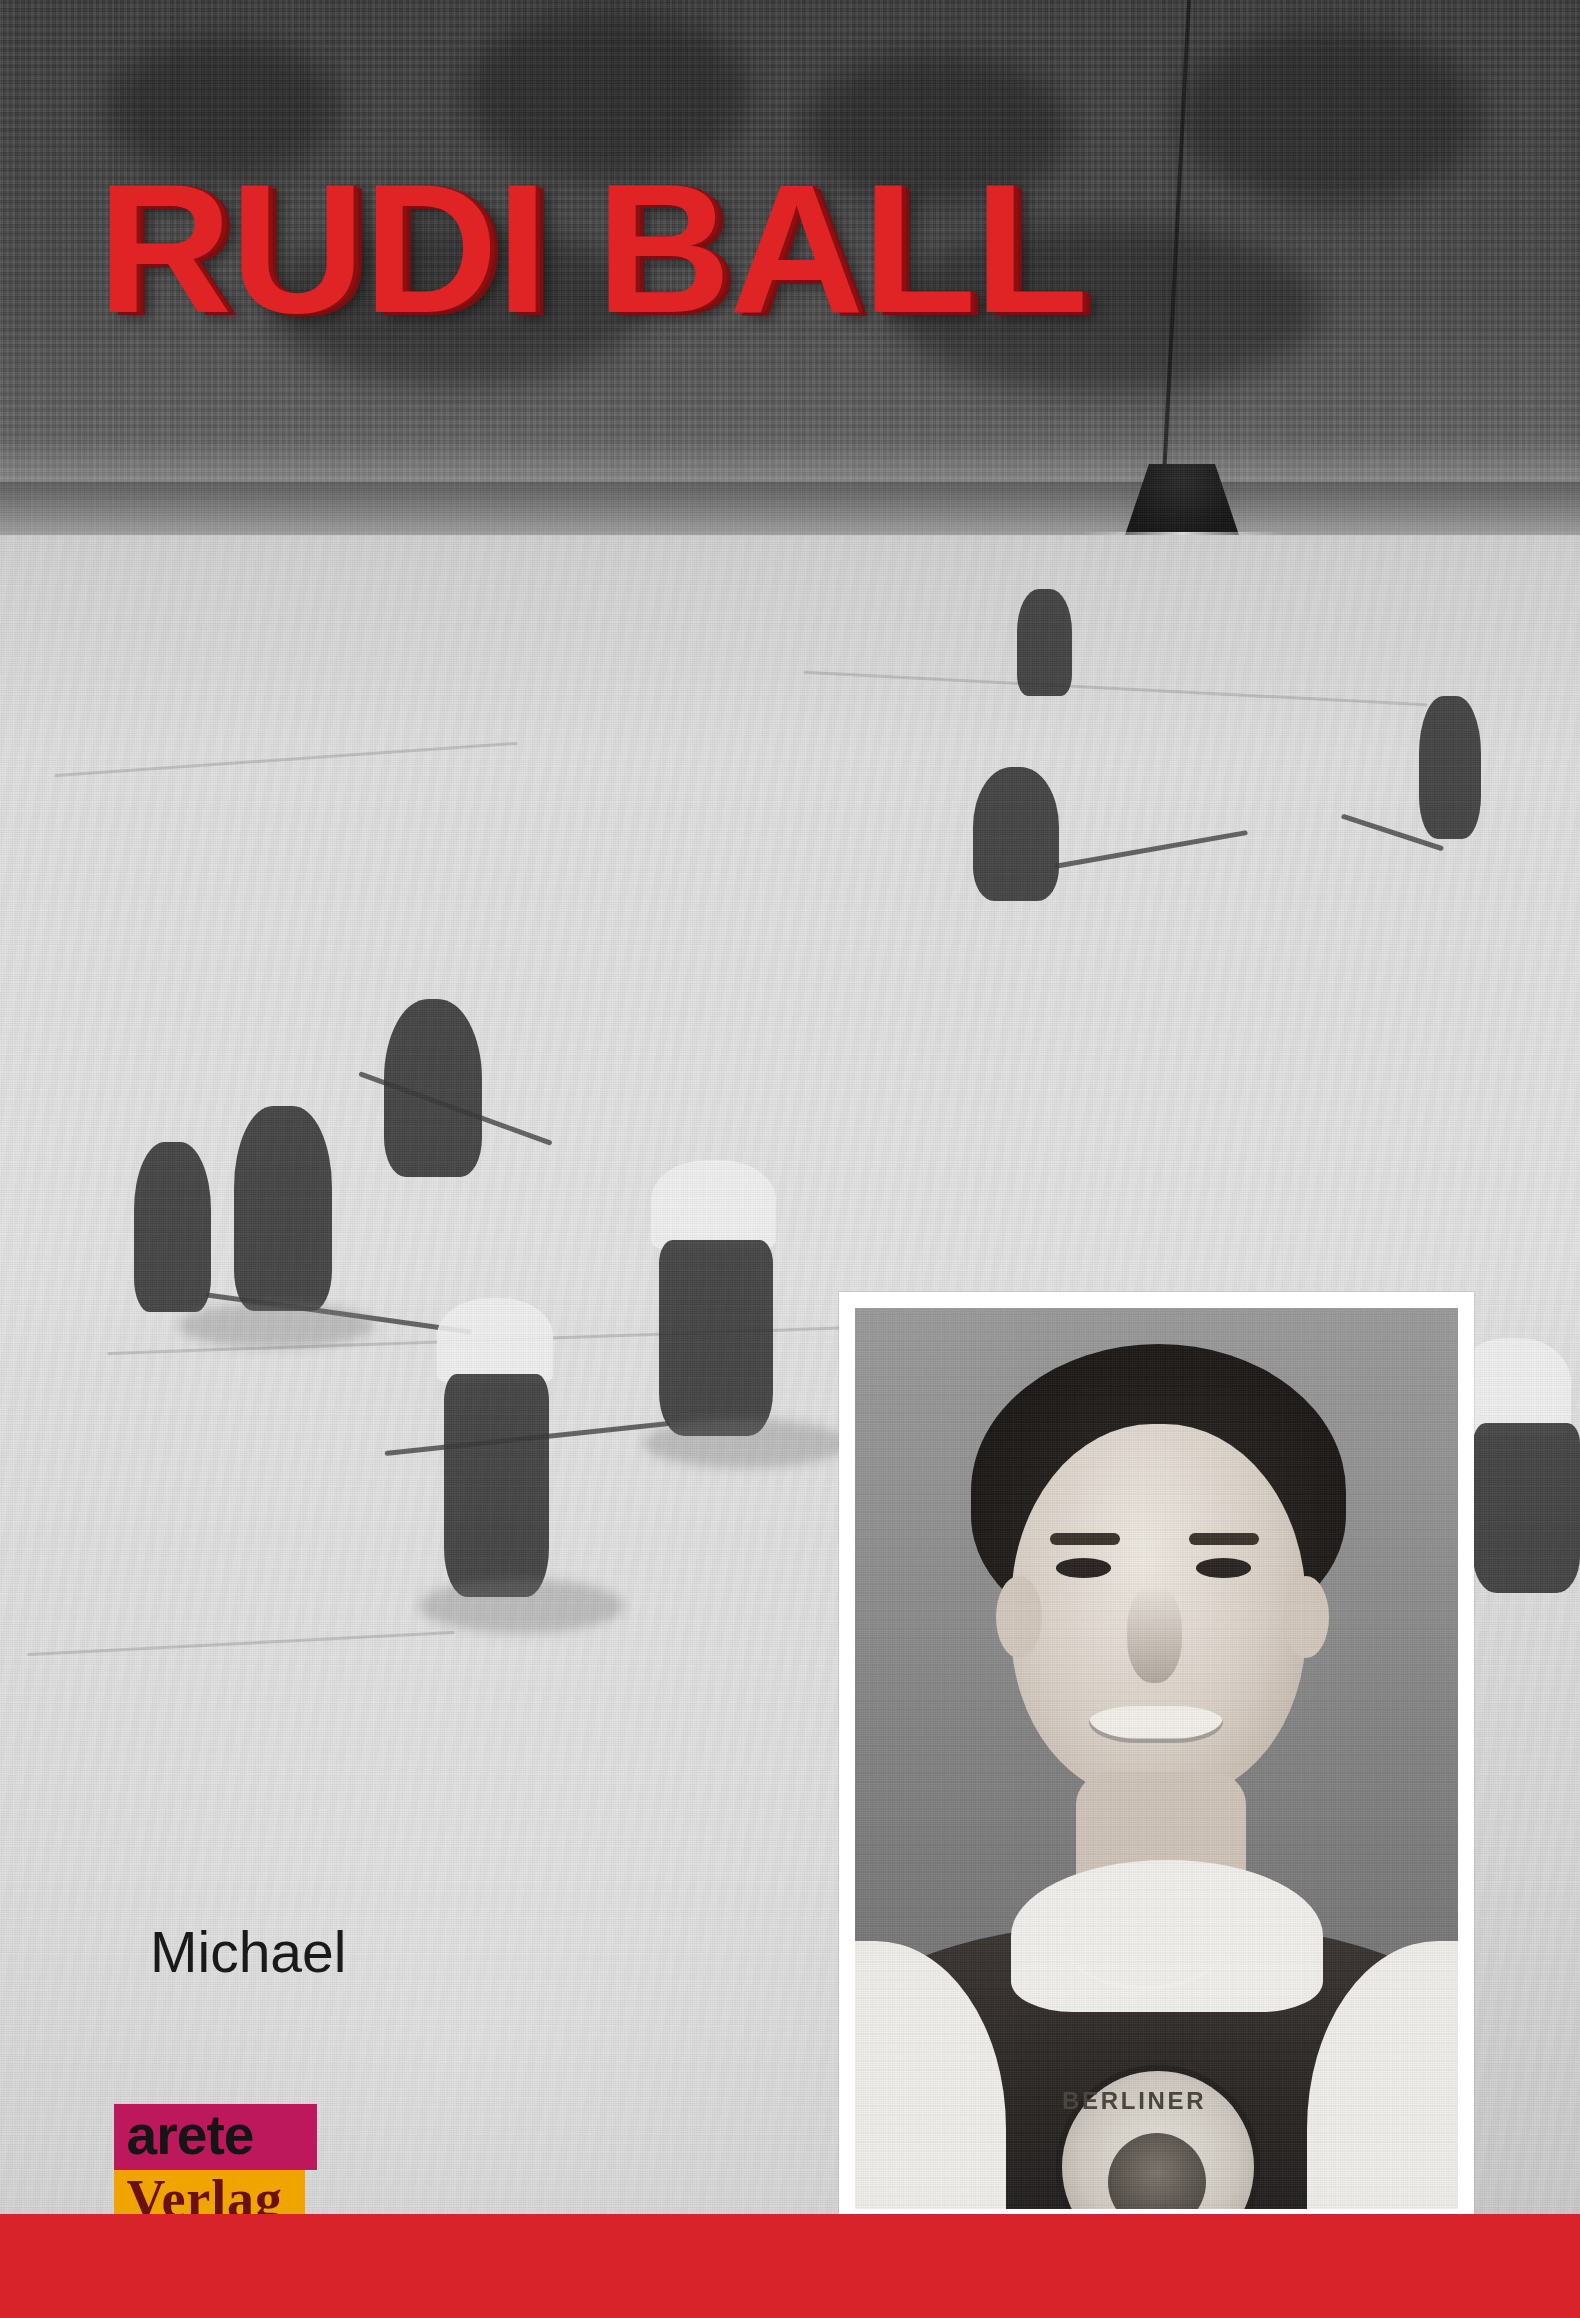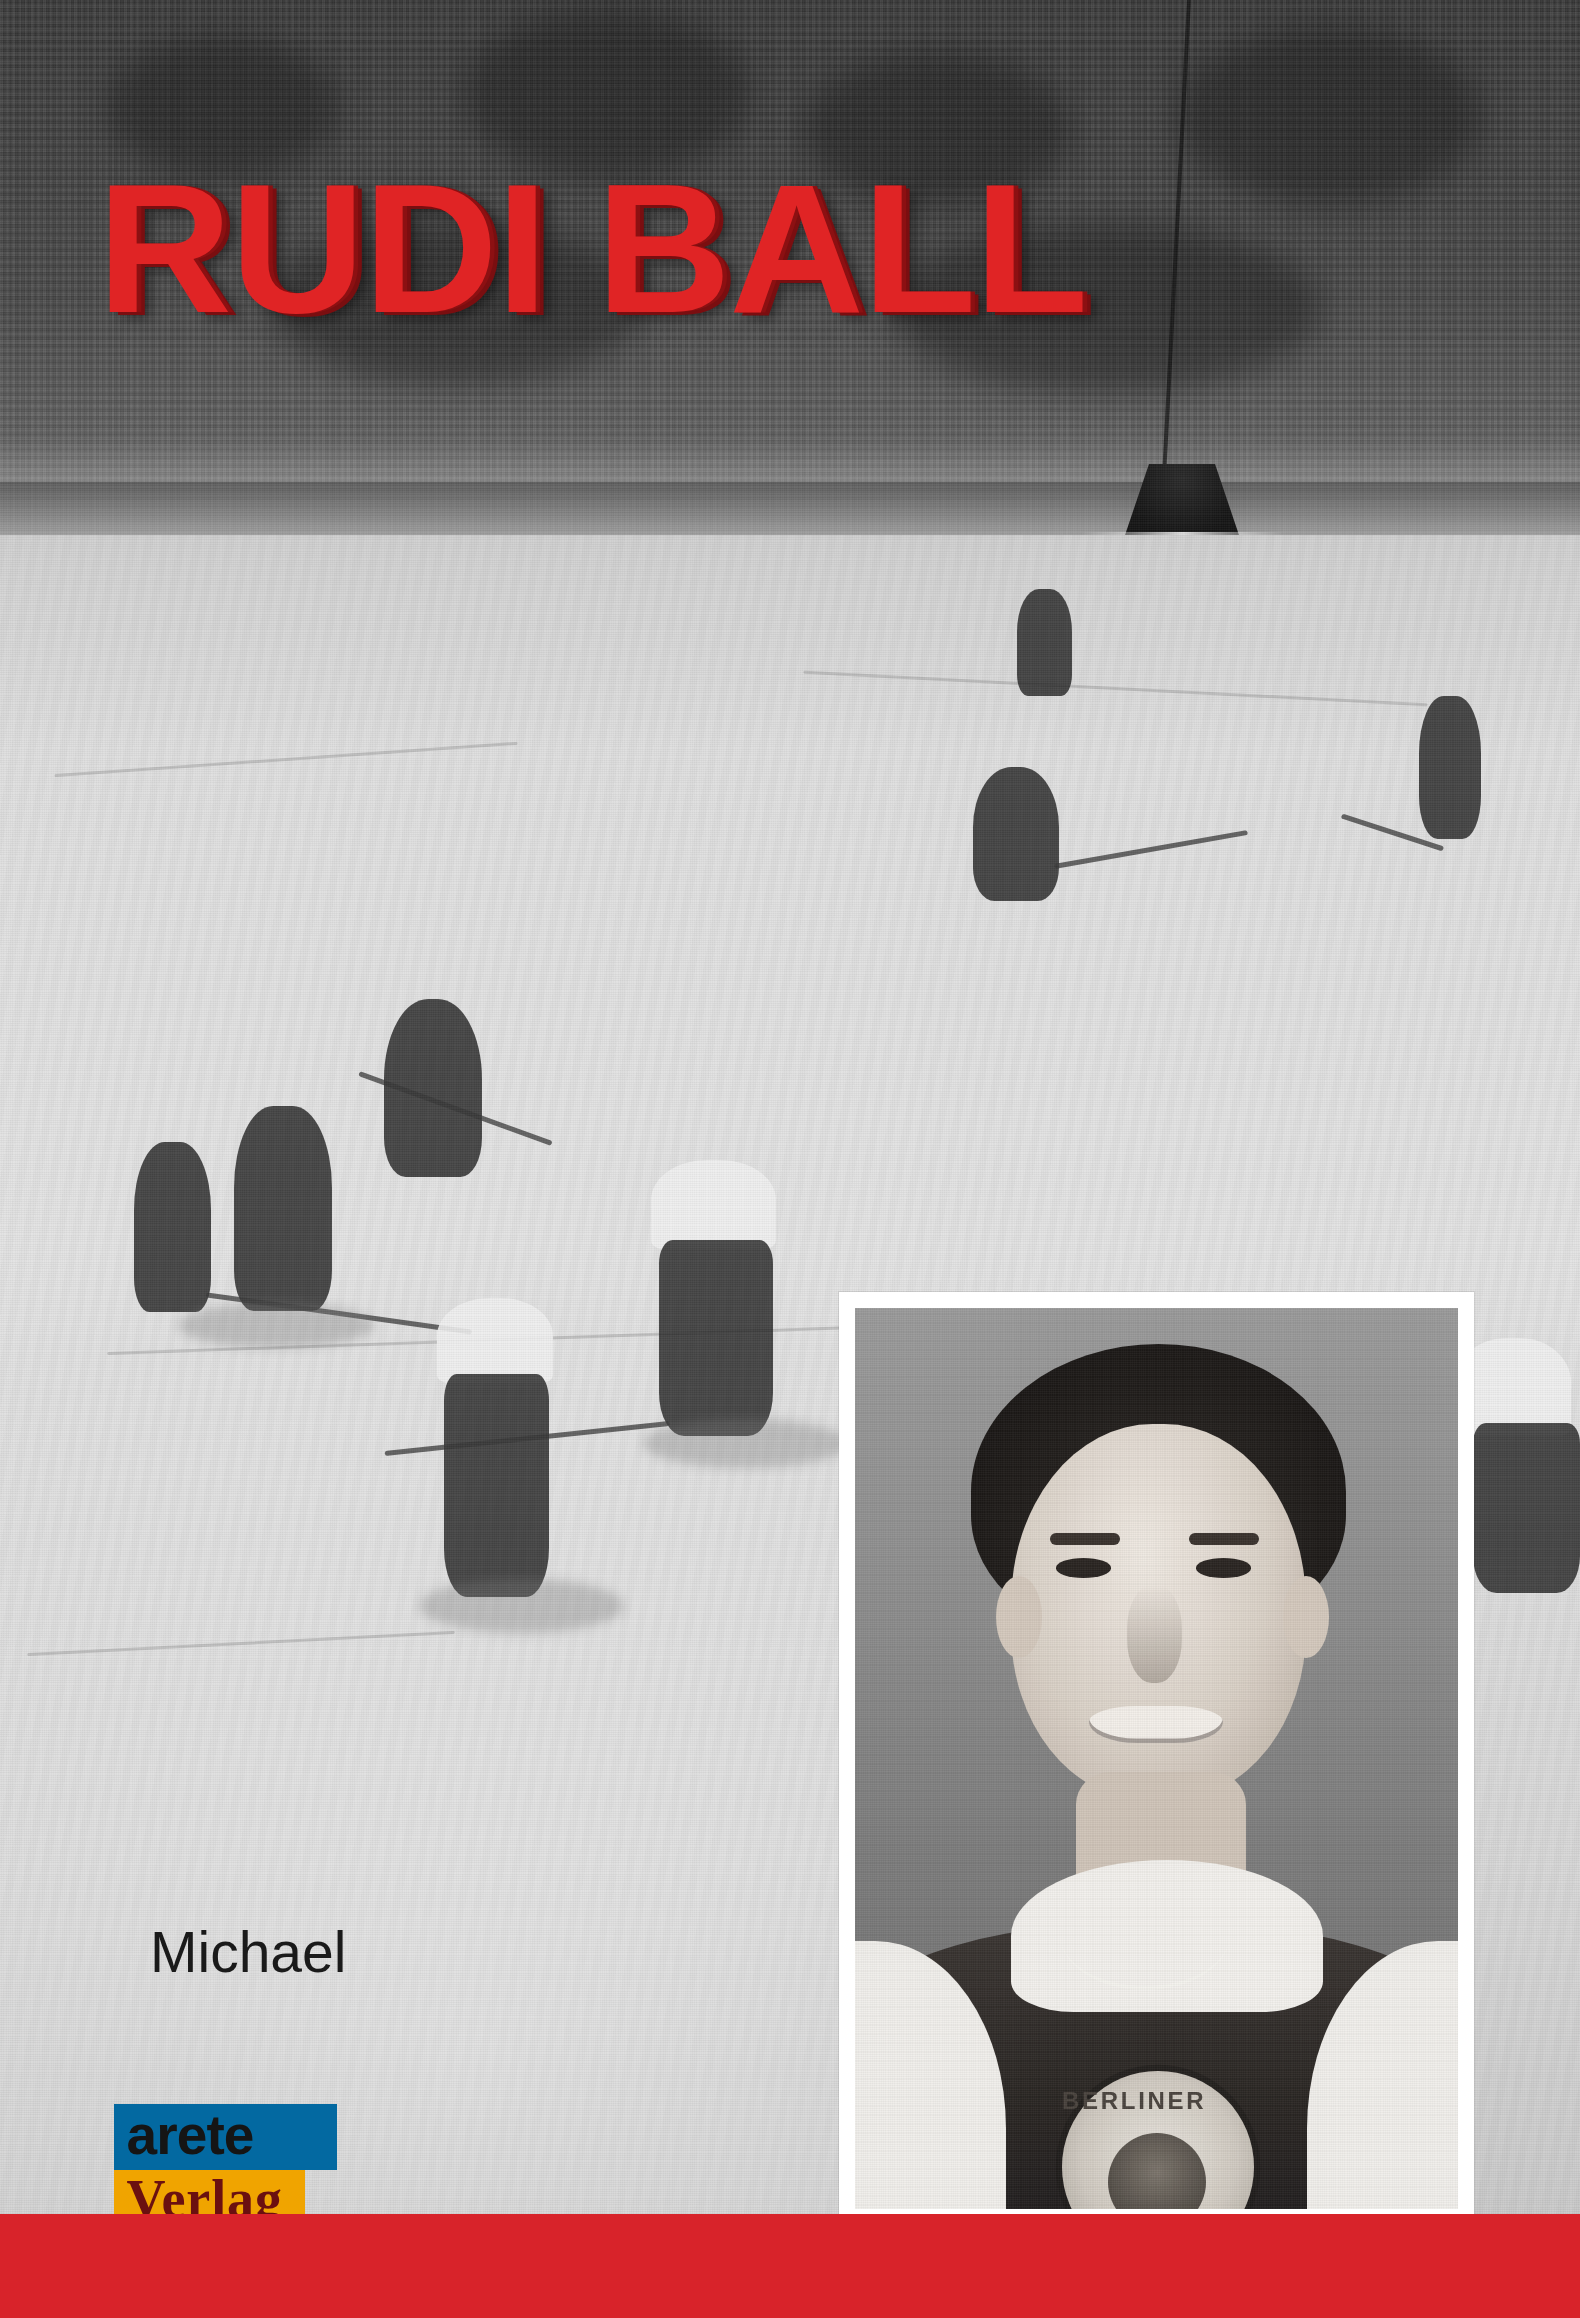--- a/index.html
+++ b/index.html
@@ -172,29 +172,29 @@
   }
 
   
   .logo {
     position: absolute;
     left: 114px;
     top: 2104px;
     width: 203px;
   }
   .logo-arete {
-    background: #0369a1;
+    background: #be185d;
     color: #151515;
     font-size: 55px;
     font-weight: bold;
     letter-spacing: -0.9px;
     padding: 3.6px 0 7.1px 12.5px;
     line-height: 1;
     box-sizing: border-box;
-    width: 223px;
+    width: 203px;
   }
   .logo-verlag {
     background: #f0a400;
     color: #6b1010;
     font-family: "Liberation Serif", serif;
     font-size: 54px;
     font-weight: bold;
     letter-spacing: 0.9px;
     padding: 1.8px 0 9px 12.5px;
     line-height: 1.05;

